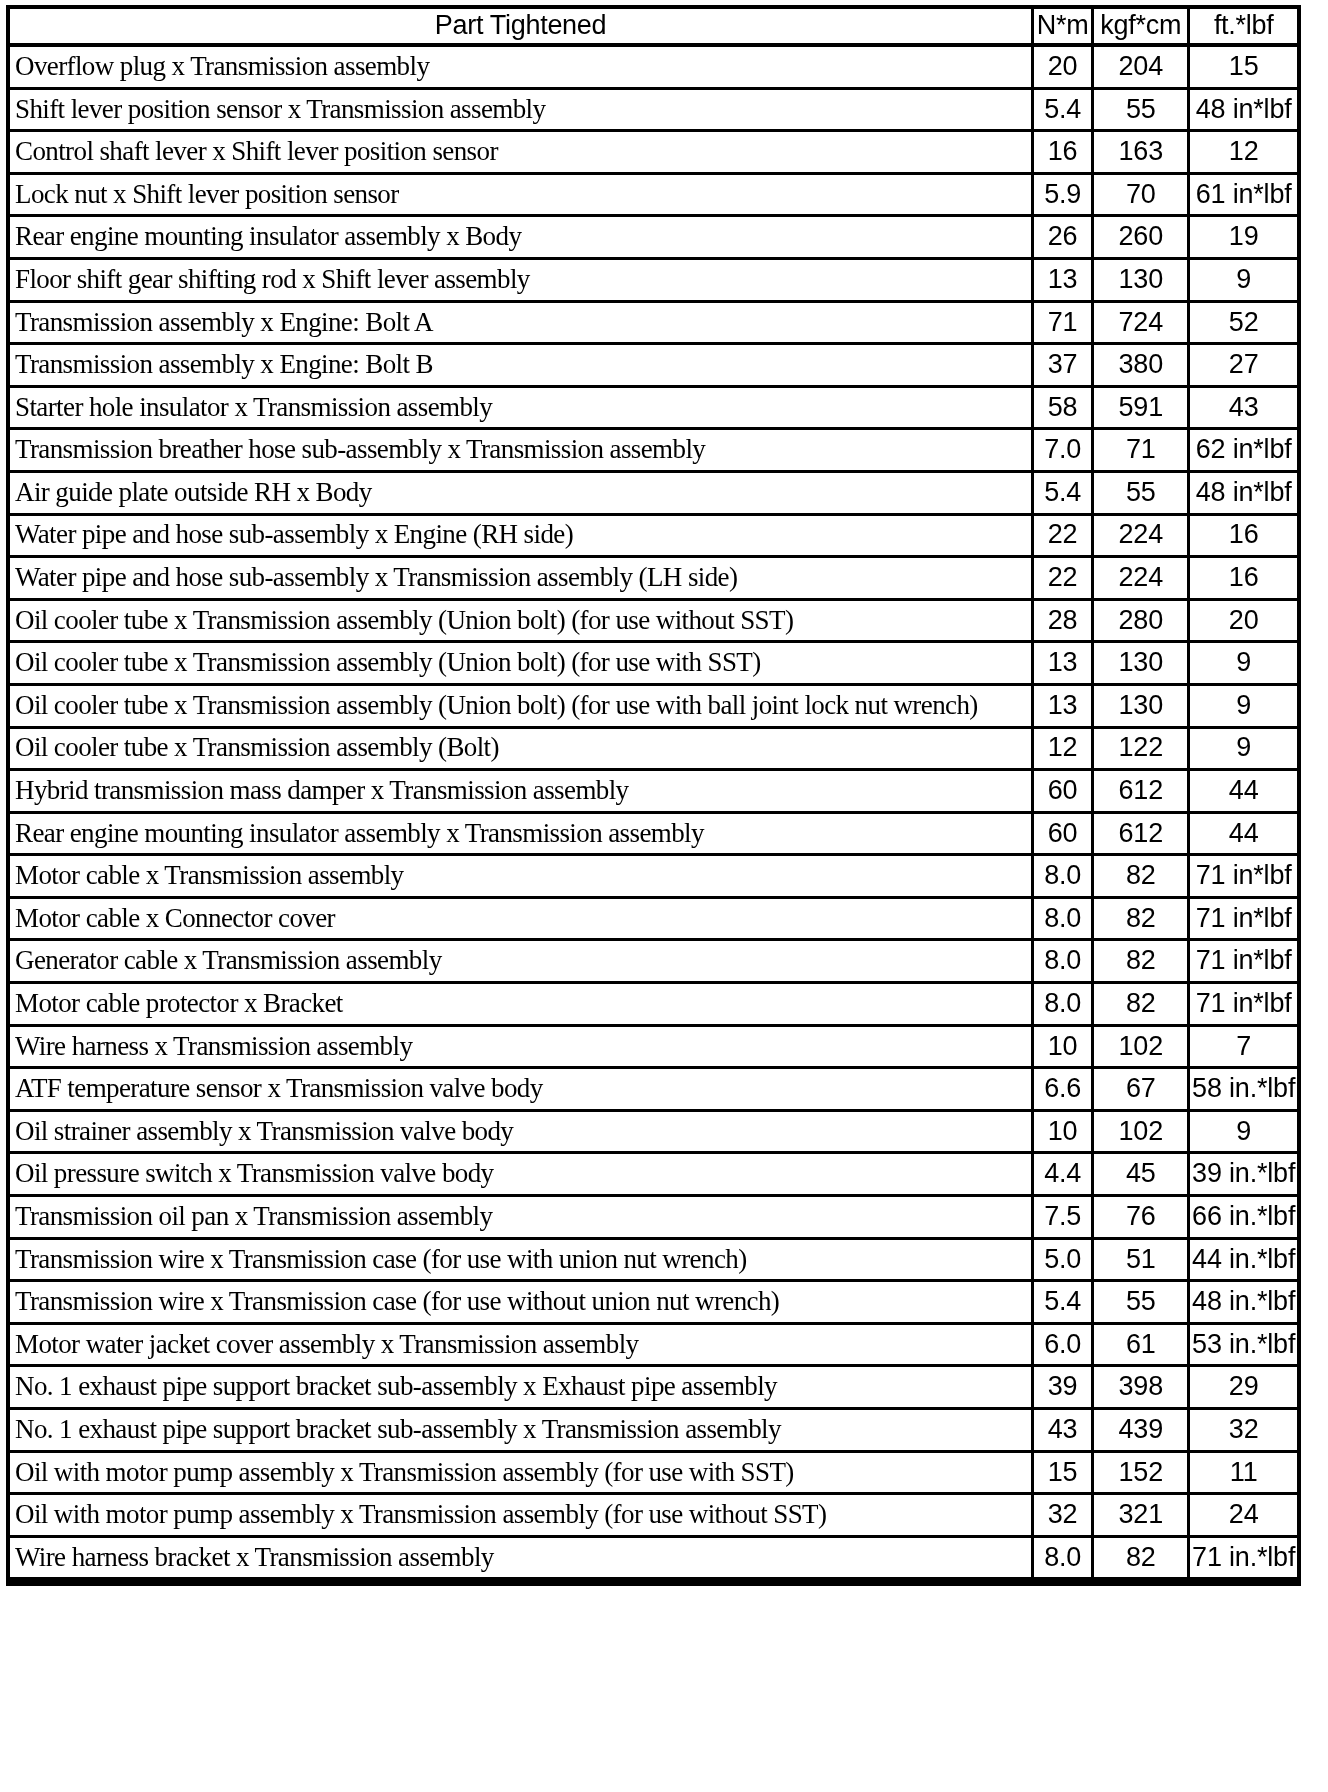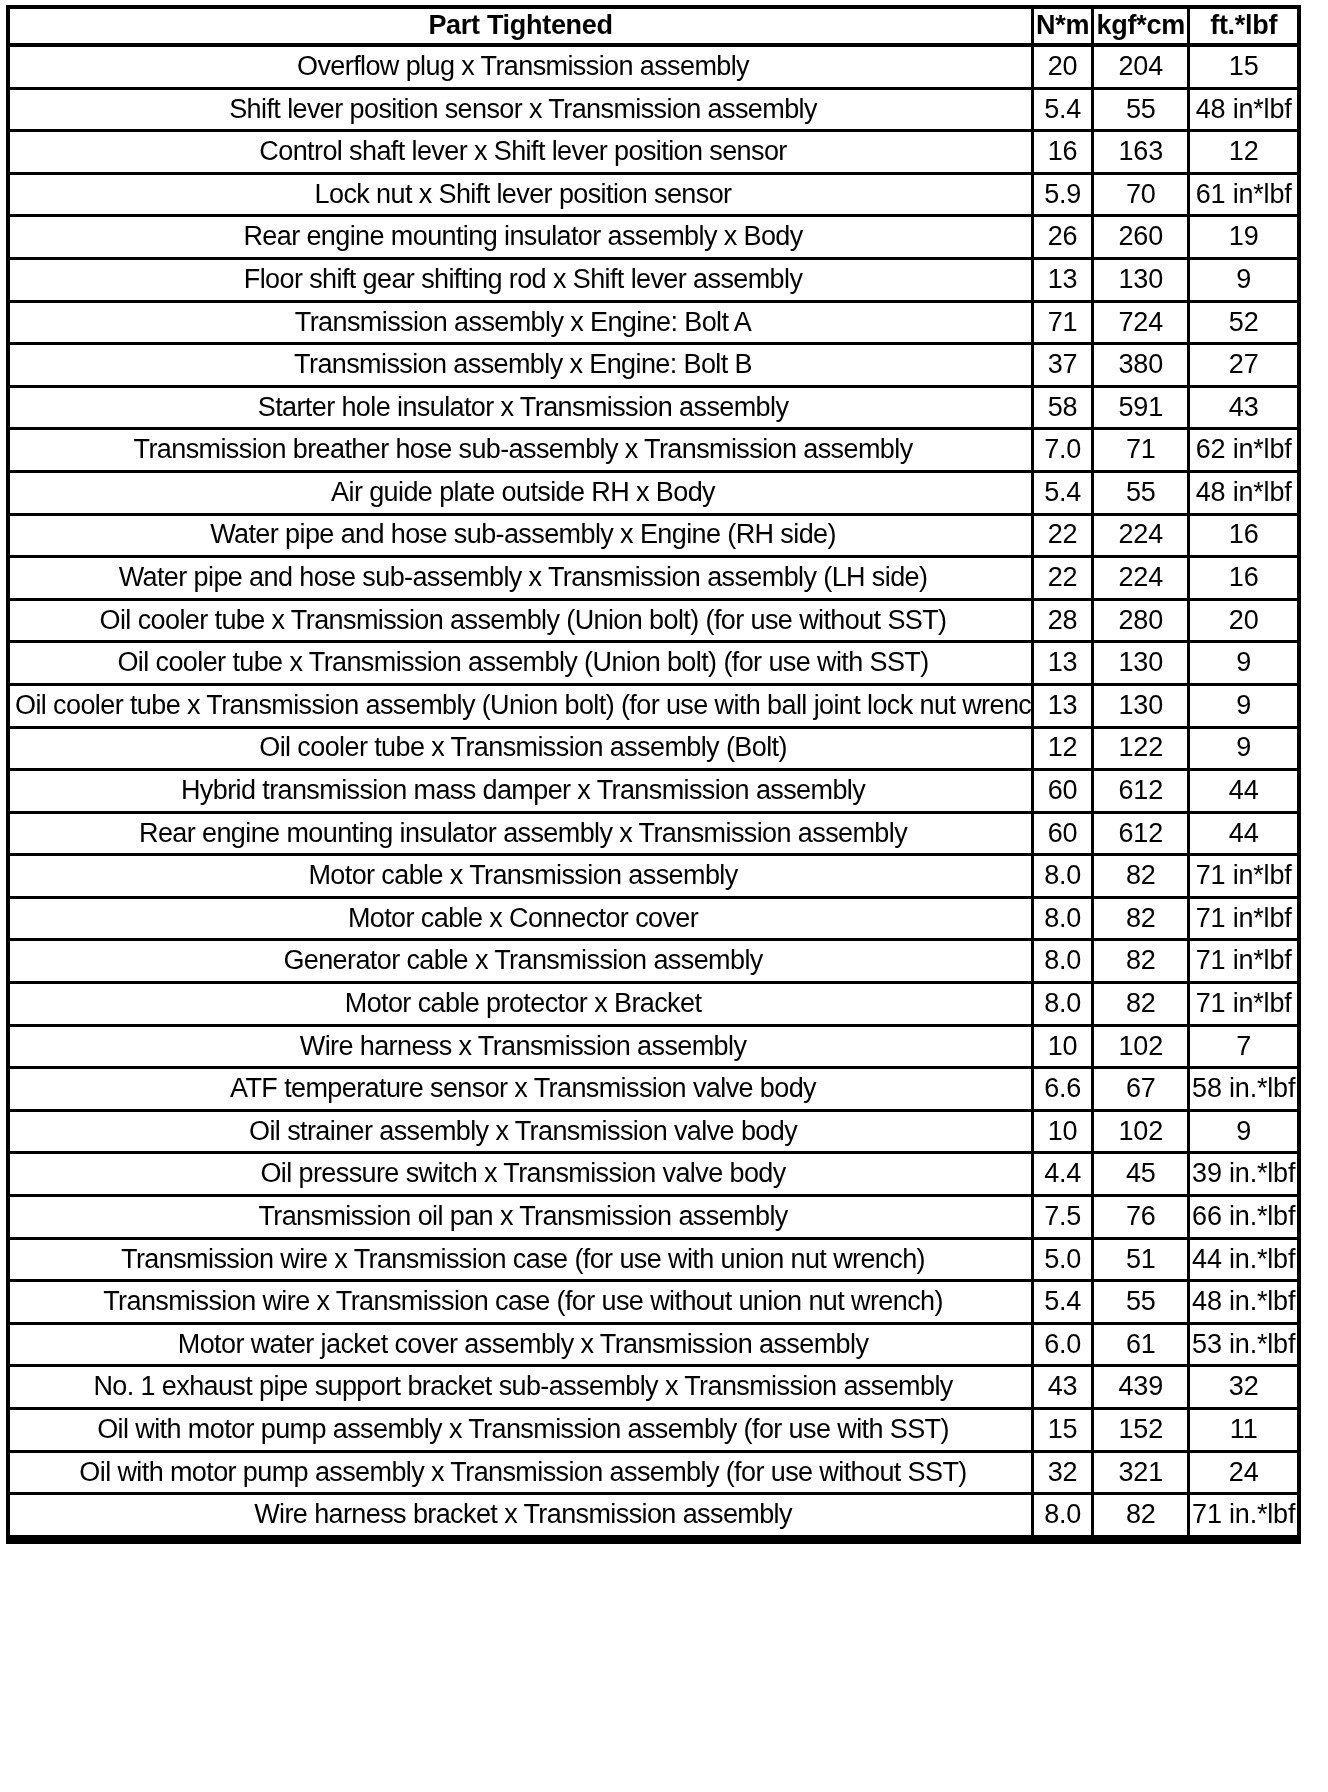--- a/index.html
+++ b/index.html
@@ -36,34 +36,35 @@
     border: 3px solid #000000;
     font-size: 27px;
     line-height: 1.1;
     padding: 0;
     overflow: hidden;
     background: #ffffff;
     vertical-align: middle;
   }
   .spec-table th {
     height: 34px;
-    font-weight: bold;
+    font-weight: normal;
     text-align: center;
     border-bottom-width: 4px;
     letter-spacing: -0.3px;
   }
   .spec-table td {
     height: 39.6px;
     font-weight: normal;
   }
   .spec-table td.part {
-    text-align: center;
+    text-align: left;
     padding-left: 5px;
     letter-spacing: -0.6px;
     white-space: nowrap;
+    font-family: Liberation Serif, serif;
   }
   .spec-table td.num {
     text-align: center;
     letter-spacing: -0.2px;
     white-space: nowrap;
   }
 </style>
 </head>
 <body>
 
@@ -264,20 +265,26 @@
           <td class="num">55</td>
           <td class="num">48 in.*lbf</td>
         </tr>
         <tr>
           <td class="part">Motor water jacket cover assembly x Transmission assembly</td>
           <td class="num">6.0</td>
           <td class="num">61</td>
           <td class="num">53 in.*lbf</td>
         </tr>
         <tr>
+          <td class="part">No. 1 exhaust pipe support bracket sub-assembly x Exhaust pipe assembly</td>
+          <td class="num">39</td>
+          <td class="num">398</td>
+          <td class="num">29</td>
+        </tr>
+        <tr>
           <td class="part">No. 1 exhaust pipe support bracket sub-assembly x Transmission assembly</td>
           <td class="num">43</td>
           <td class="num">439</td>
           <td class="num">32</td>
         </tr>
         <tr>
           <td class="part">Oil with motor pump assembly x Transmission assembly (for use with SST)</td>
           <td class="num">15</td>
           <td class="num">152</td>
           <td class="num">11</td>

